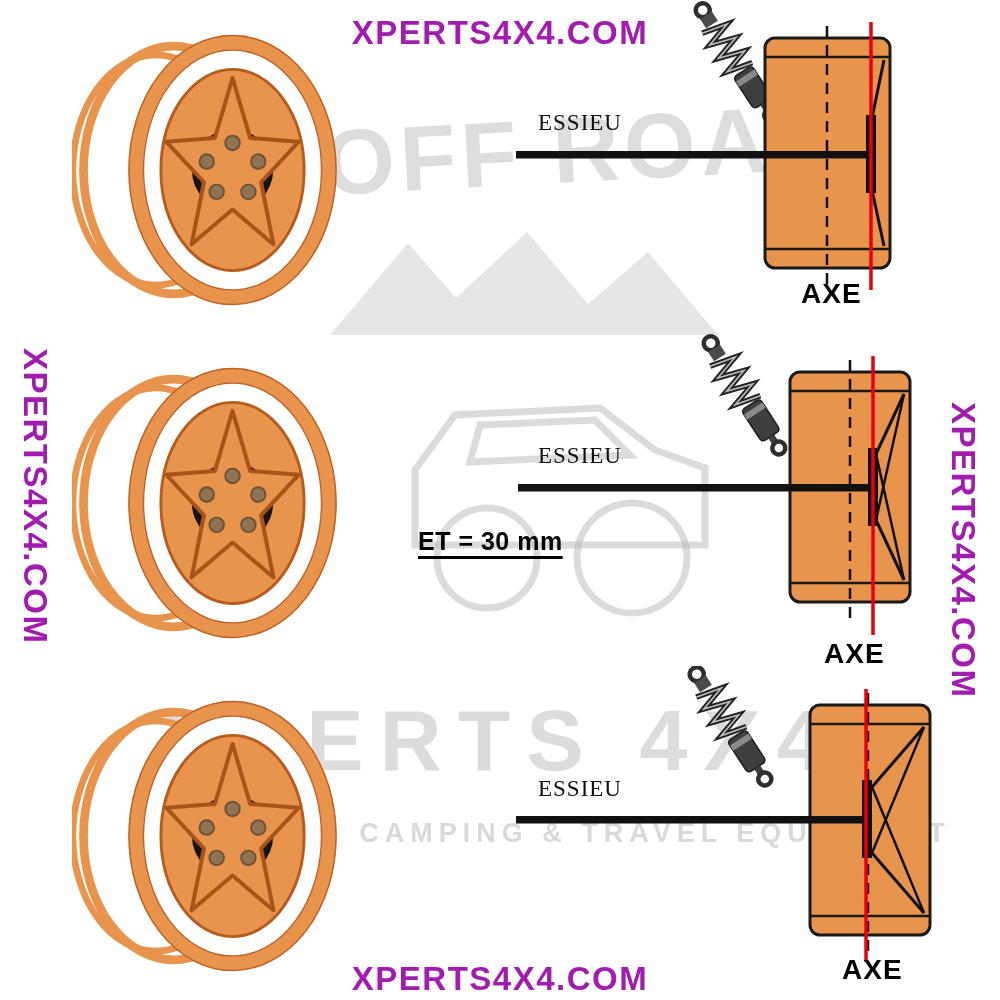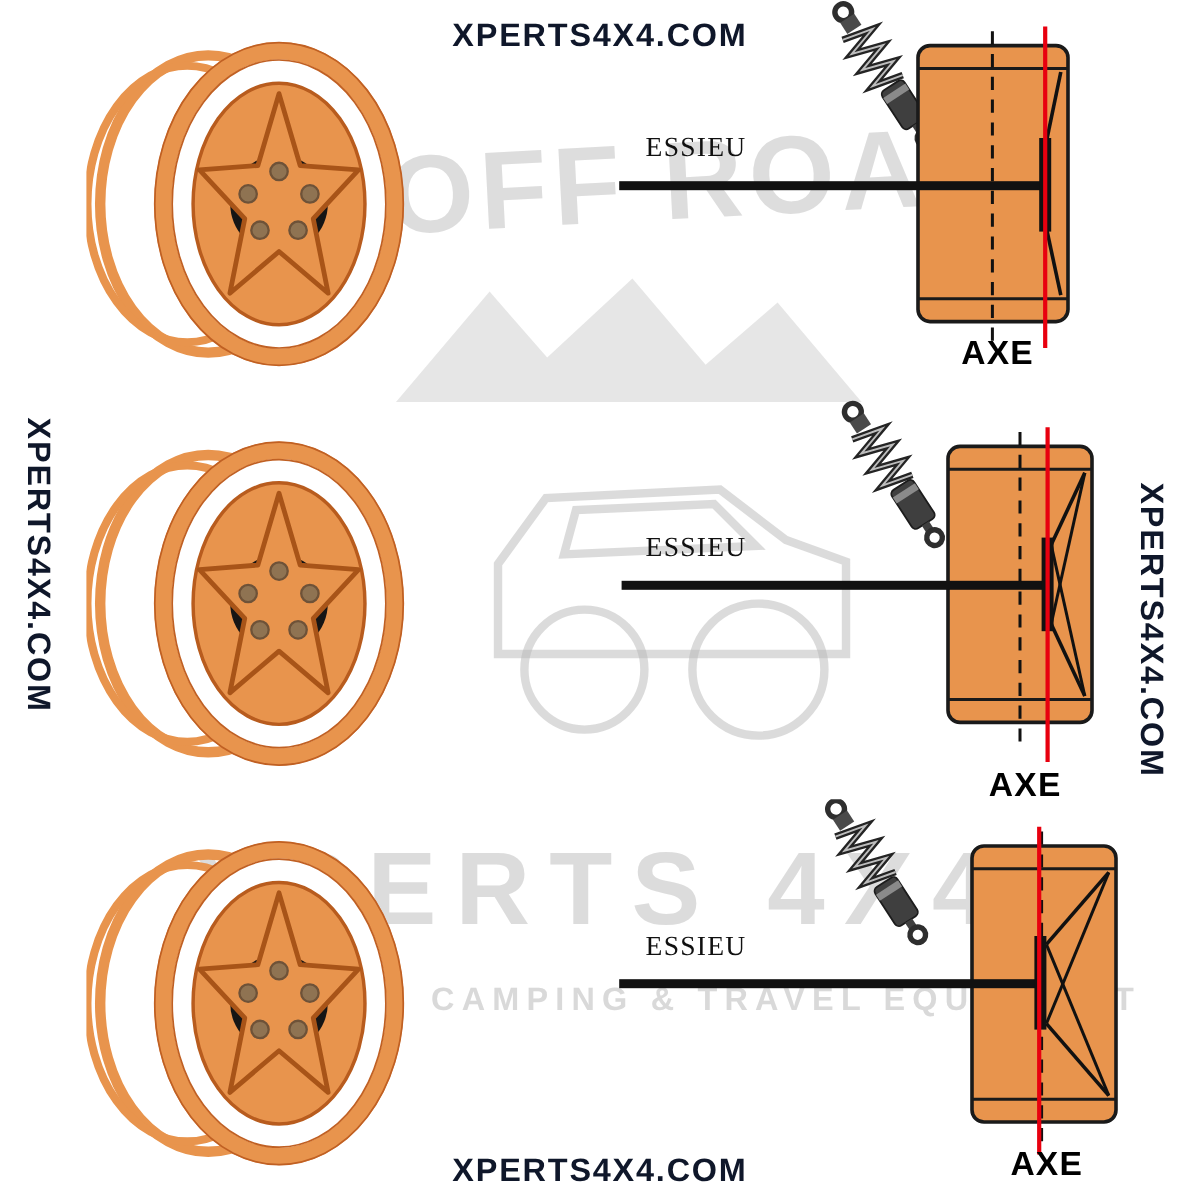--- a/index.html
+++ b/index.html
@@ -1,21 +1,21 @@
 <!DOCTYPE html>
 <html><head>
 <meta charset="utf-8">
 <style>
   * { margin:0; padding:0; box-sizing:border-box; }
   html,body { width:1000px; height:1000px; }
   body { background:#fff; font-family:"Liberation Sans", sans-serif; }
   .stage { position:relative; width:1000px; height:1000px; background:#fff; overflow:hidden; }
 
   
-  .wm { position:absolute; color:#0f172a; font-weight:bold; font-size:27px; letter-spacing:1.5px; z-index:1; white-space:nowrap; }
+  .wm { position:absolute; color:#a21caf; font-weight:bold; font-size:33px; letter-spacing:1.5px; z-index:1; white-space:nowrap; }
   .wm-top    { top:14px;  left:50%; transform:translateX(-50%); }
   .wm-bottom { top:960px; left:50%; transform:translateX(-50%); }
   .wm-left   { left:16px;  top:348px; writing-mode:vertical-rl; }
   .wm-right  { left:944px; top:402px; writing-mode:vertical-rl; }
 
   .center-wm { position:absolute; inset:0; width:1000px; height:1000px; z-index:0; }
 
   
   .row { position:absolute; left:0; width:1000px; height:333px; z-index:2; }
   .row-1 { top:0; } .row-2 { top:333px; } .row-3 { top:666px; height:334px; }
@@ -121,20 +121,21 @@
       <line x1="904" y1="61" x2="876" y2="121" stroke="#111" stroke-width="3"></line>
       <line x1="904" y1="247" x2="876" y2="187" stroke="#111" stroke-width="3"></line>
       <line x1="904" y1="61" x2="876" y2="187" stroke="#111" stroke-width="2.5"></line>
       <line x1="904" y1="247" x2="876" y2="121" stroke="#111" stroke-width="2.5"></line>
       <rect x="518" y="151" width="355" height="7.5" fill="#111"></rect>
       <rect x="868" y="115" width="10" height="78" fill="#111"></rect>
       <line x1="850" y1="27" x2="850" y2="285" stroke="#111" stroke-width="2.5" stroke-dasharray="11 8"></line>
       <line x1="873" y1="23" x2="873" y2="302" stroke="#E8000F" stroke-width="3.5"></line>
     </svg>
     <span class="label-essieu">ESSIEU</span>
+    <span class="label-et">ET = 30 mm</span>
     <span class="label-axe axe-2">AXE</span>
   </section>
 
   <section class="row row-3">
     <svg class="wheel" viewBox="0 0 300 310">
       <use href="#wheel3d"></use>
     </svg>
     <svg class="rowgfx" viewBox="0 0 1000 333">
       <g transform="translate(694,4) rotate(-33)">
           <use href="#shock"></use>

